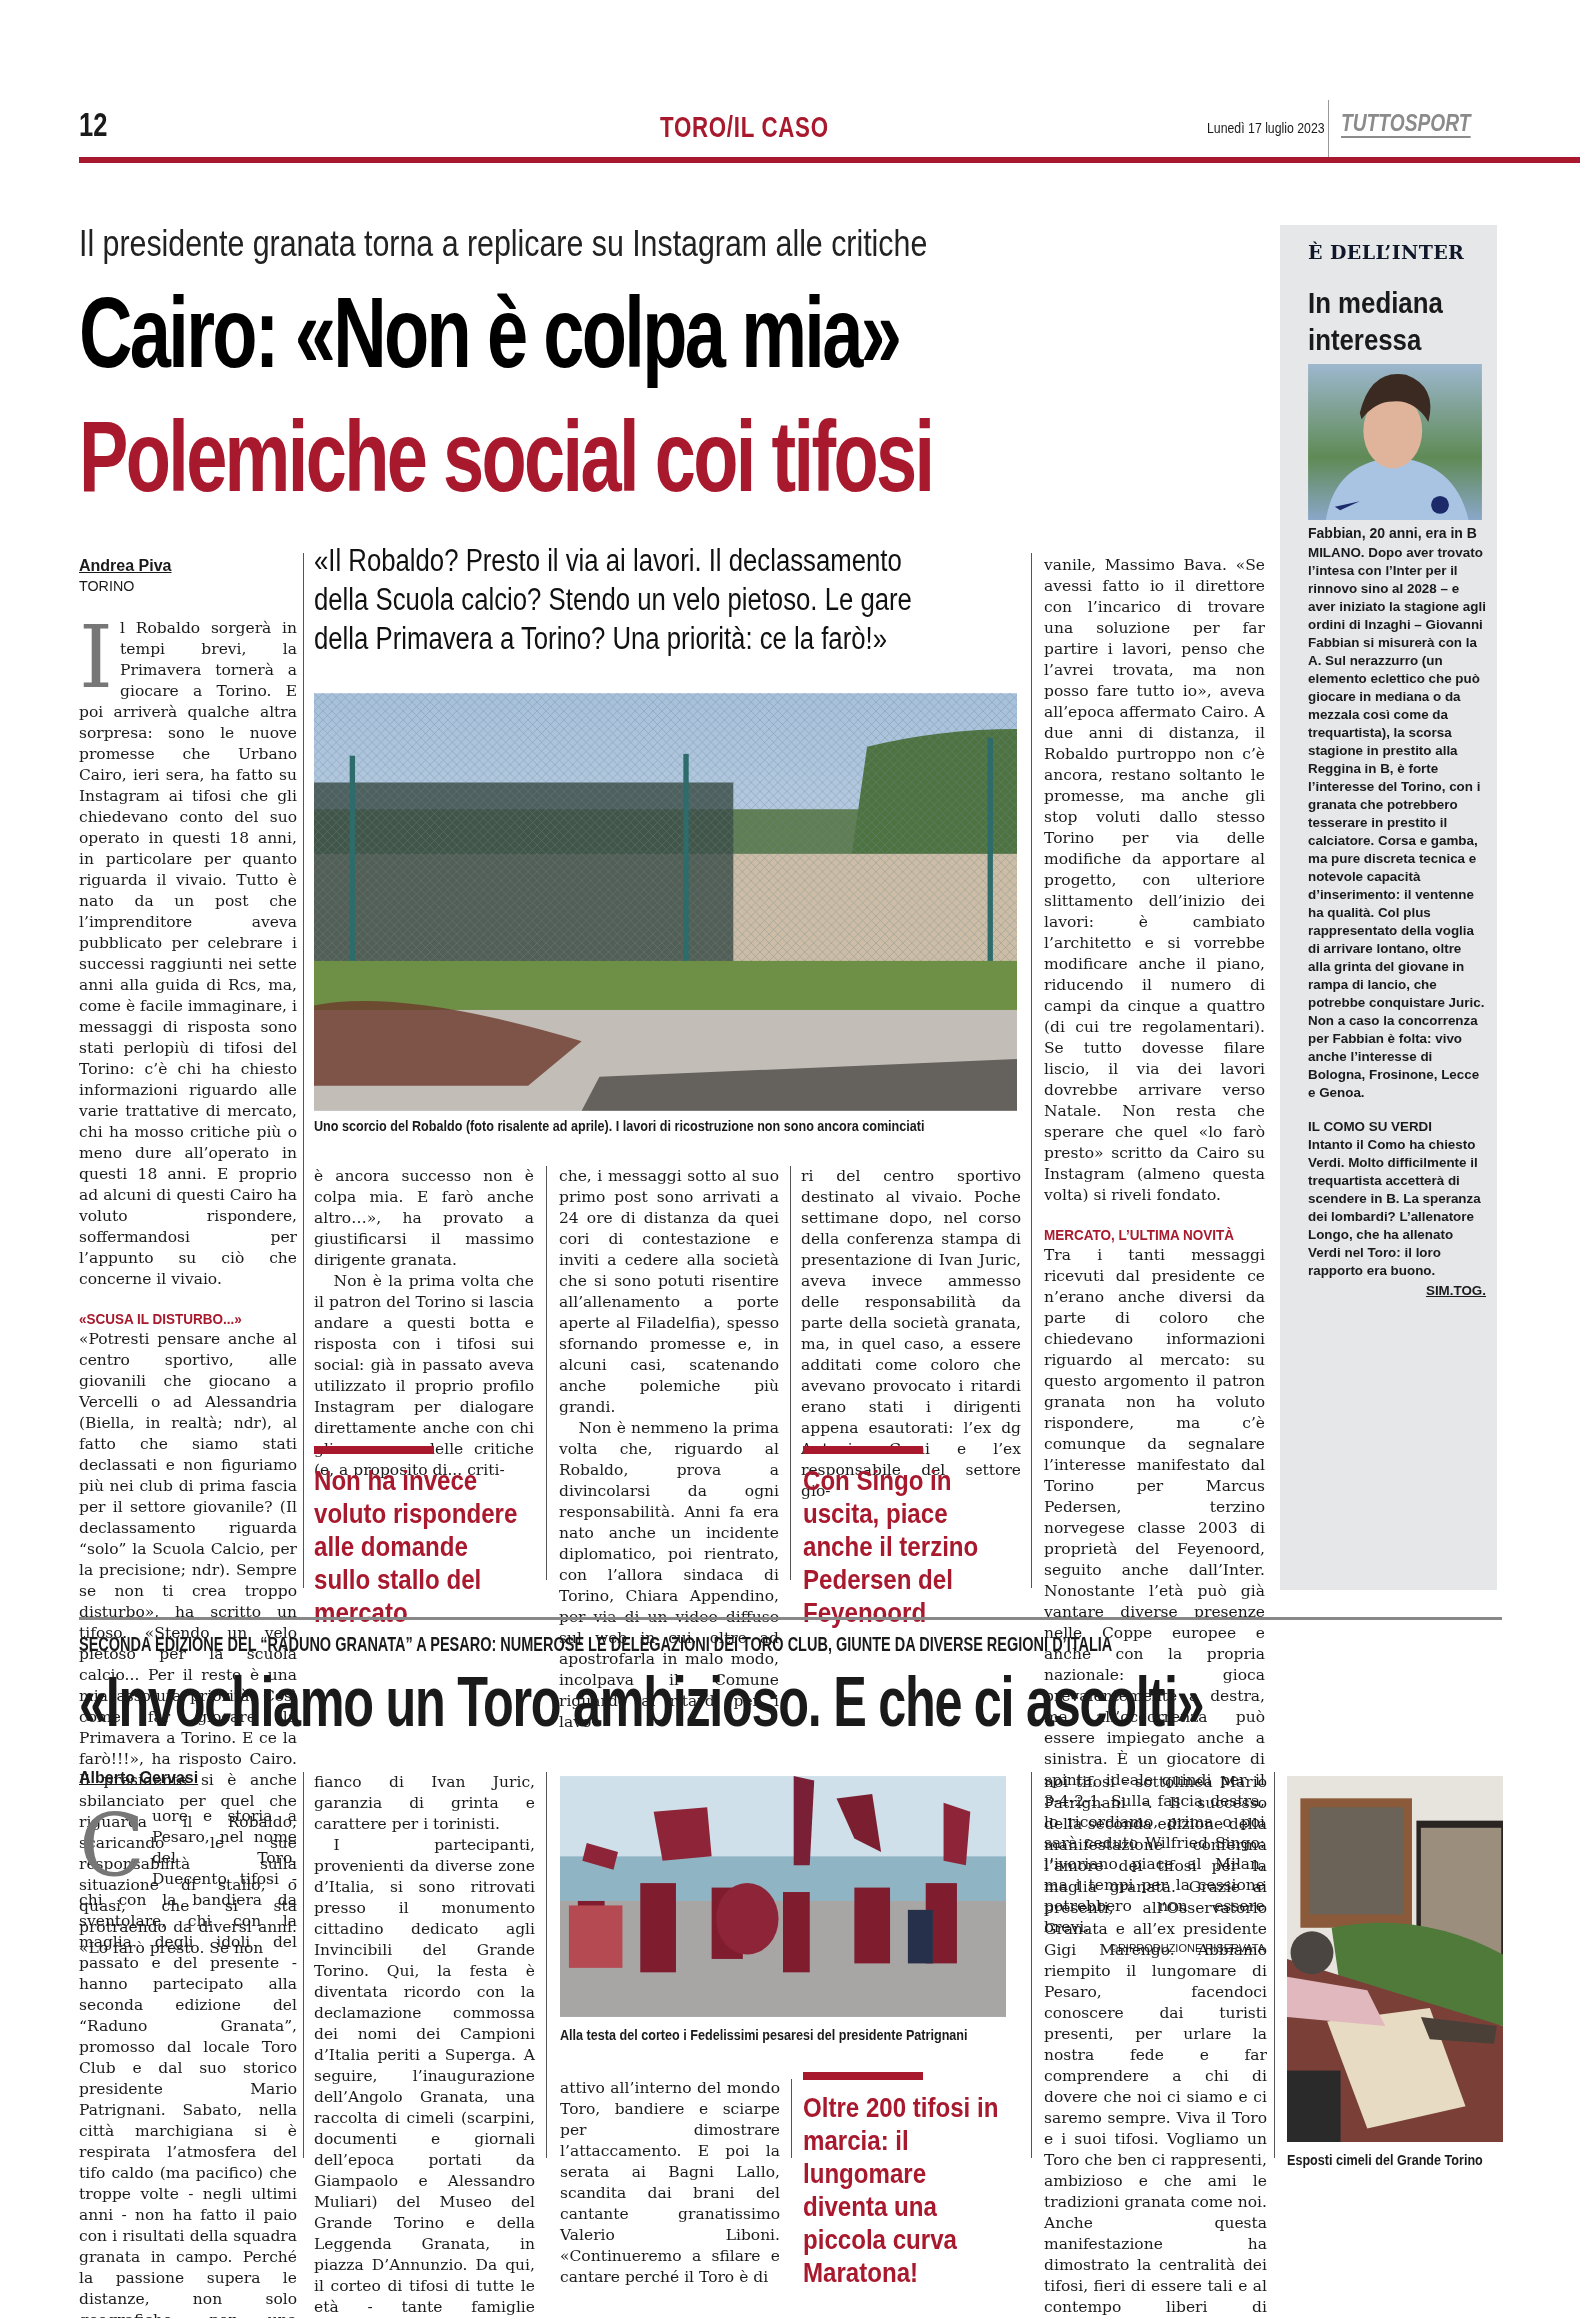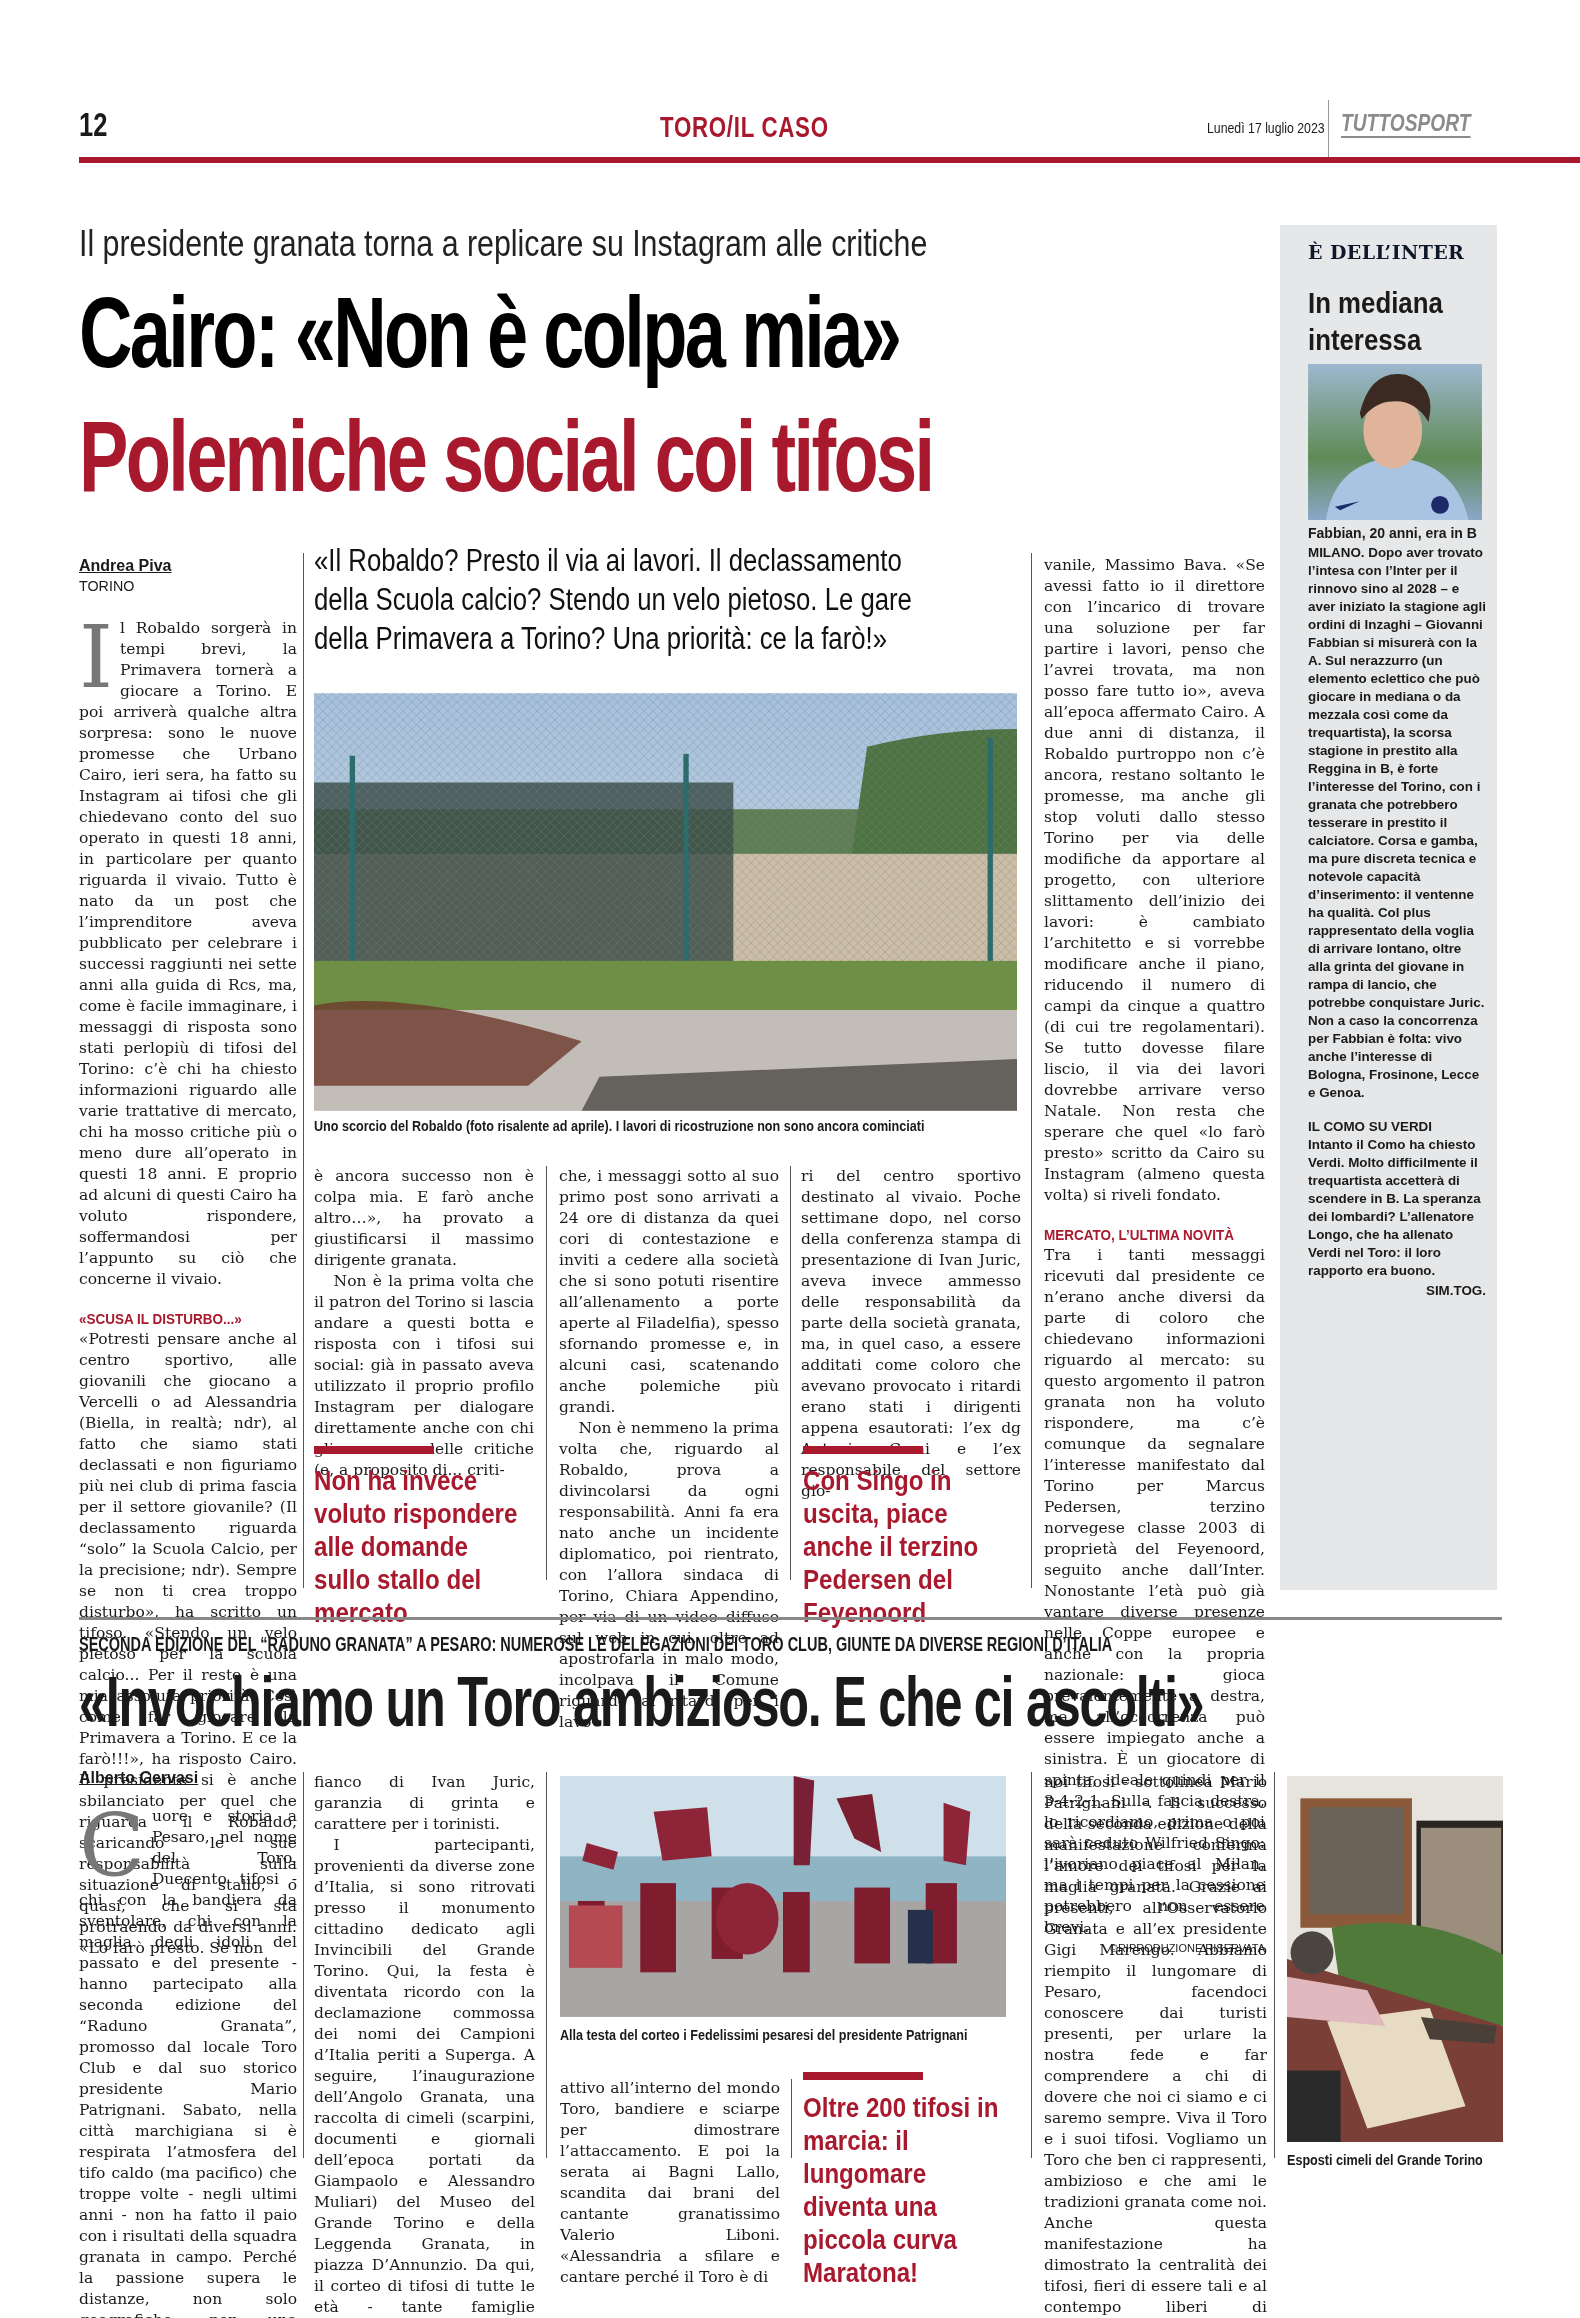--- a/index.html
+++ b/index.html
@@ -40,21 +40,21 @@
   .repro { font-family: "Liberation Sans", sans-serif; font-size: 11px; text-align: right; }
 
   
   .sidebar { left: 1280px; top: 225px; width: 217px; height: 1365px; background: #e6e7e8; }
   .sb-kicker { left: 1308px; top: 241px; font-family: "DejaVu Serif", serif; font-weight: 700; font-size: 19px; color: #0f172a; letter-spacing: 0.4px; }
   .sb-title { left: 1308px; top: 284px; font-family: "Liberation Sans", sans-serif; font-weight: 700; font-size: 30px; line-height: 37px; transform: scaleX(0.86); transform-origin: left; }
   .sb-photo { left: 1308px; top: 364px; width: 174px; height: 156px; }
   .sb-caption { left: 1308px; top: 525px; font-family: "Liberation Sans", sans-serif; font-weight: 700; font-size: 14px; }
   .sb-body { left: 1308px; top: 546px; width: 178px; font-family: "Liberation Sans", sans-serif; font-weight: 700; font-size: 13.4px; line-height: 13px; }
   .sb-body p { margin-bottom: 16px; }
-  .sb-sign { text-align: right; }
+  .sb-sign { text-align: right; text-decoration: underline; }
 
   .mid-rule { left: 79px; top: 1617px; width: 1423px; height: 2.7px; background: #888; }
   .kicker2 { left: 79px; top: 1633px; font-family: "Liberation Sans", sans-serif; font-weight: 700; font-size: 19.6px; transform: scaleX(0.74); transform-origin: left; white-space: nowrap; }
   .h3 { left: 79px; top: 1667px; font-family: "Liberation Sans", sans-serif; font-weight: 700; font-size: 70px; line-height: 71px; letter-spacing: -1.8px; transform: scaleX(0.72); transform-origin: left; white-space: nowrap; }
 </style>
 </head>
 <body>
 
 <div class="abs page-num">12</div>
 <div class="abs section-label">TORO/IL CASO</div>
@@ -205,21 +205,21 @@
         <rect x="410" y="120" width="35" height="90"></rect>
     </g>
     <rect x="10" y="145" width="60" height="70" fill="#b64a52"></rect>
     <ellipse cx="210" cy="160" rx="35" ry="40" fill="#8d2438"></ellipse>
     <rect x="390" y="150" width="28" height="60" fill="#27304a"></rect>
   </svg>
 </div>
 <div class="abs caption" style="left:560px; top:2026px;">Alla testa del corteo i Fedelissimi pesaresi del presidente Patrignani</div>
 
 <div class="abs col" style="left:560px; top:2078px; width:220px;">
-  <p>attivo all’interno del mondo Toro, bandiere e sciarpe per dimostrare l’attaccamento. E poi la serata ai Bagni Lallo, scandita dai brani del cantante granatissimo Valerio Liboni. «Alessandria a sfilare e cantare perché il Toro è di</p>
+  <p>attivo all’interno del mondo Toro, bandiere e sciarpe per dimostrare l’attaccamento. E poi la serata ai Bagni Lallo, scandita dai brani del cantante granatissimo Valerio Liboni. «Continueremo a sfilare e cantare perché il Toro è di</p>
 </div>
 <div class="abs colrule" style="left:791px; top:2079px; height:79px;"></div>
 <div class="abs redbar" style="left:803px; top:2072px; width:120px;"></div>
 <div class="abs redhead" style="left:803px; top:2091px; width:232px; white-space:normal;">Oltre 200 tifosi in marcia: il lungomare diventa una piccola curva Maratona!</div>
 <div class="abs colrule" style="left:1031px; top:1772px; height:386px;"></div>
 
 <div class="abs col" style="left:1044px; top:1772px; width:223px;">
   <p>noi tifosi - sottolinea Mario Patrignani -. Il successo della seconda edizione della manifestazione conferma l’amore dei tifosi per la maglia granata. Grazie ai presenti, all’Osservatorio Granata e all’ex presidente Gigi Marengo. Abbiamo riempito il lungomare di Pesaro, facendoci conoscere dai turisti presenti, per urlare la nostra fede e far comprendere a chi di dovere che noi ci siamo e ci saremo sempre. Viva il Toro e i suoi tifosi. Vogliamo un Toro che ben ci rappresenti, ambizioso e che ami le tradizioni granata come noi. Anche questa manifestazione ha dimostrato la centralità dei tifosi, fieri di essere tali e al contempo liberi di esprimere il malcontento per quelle scelte del Torino Fc considerate poco granata».</p>
 </div>
 <div class="abs colrule" style="left:1274px; top:1772px; height:386px;"></div>

